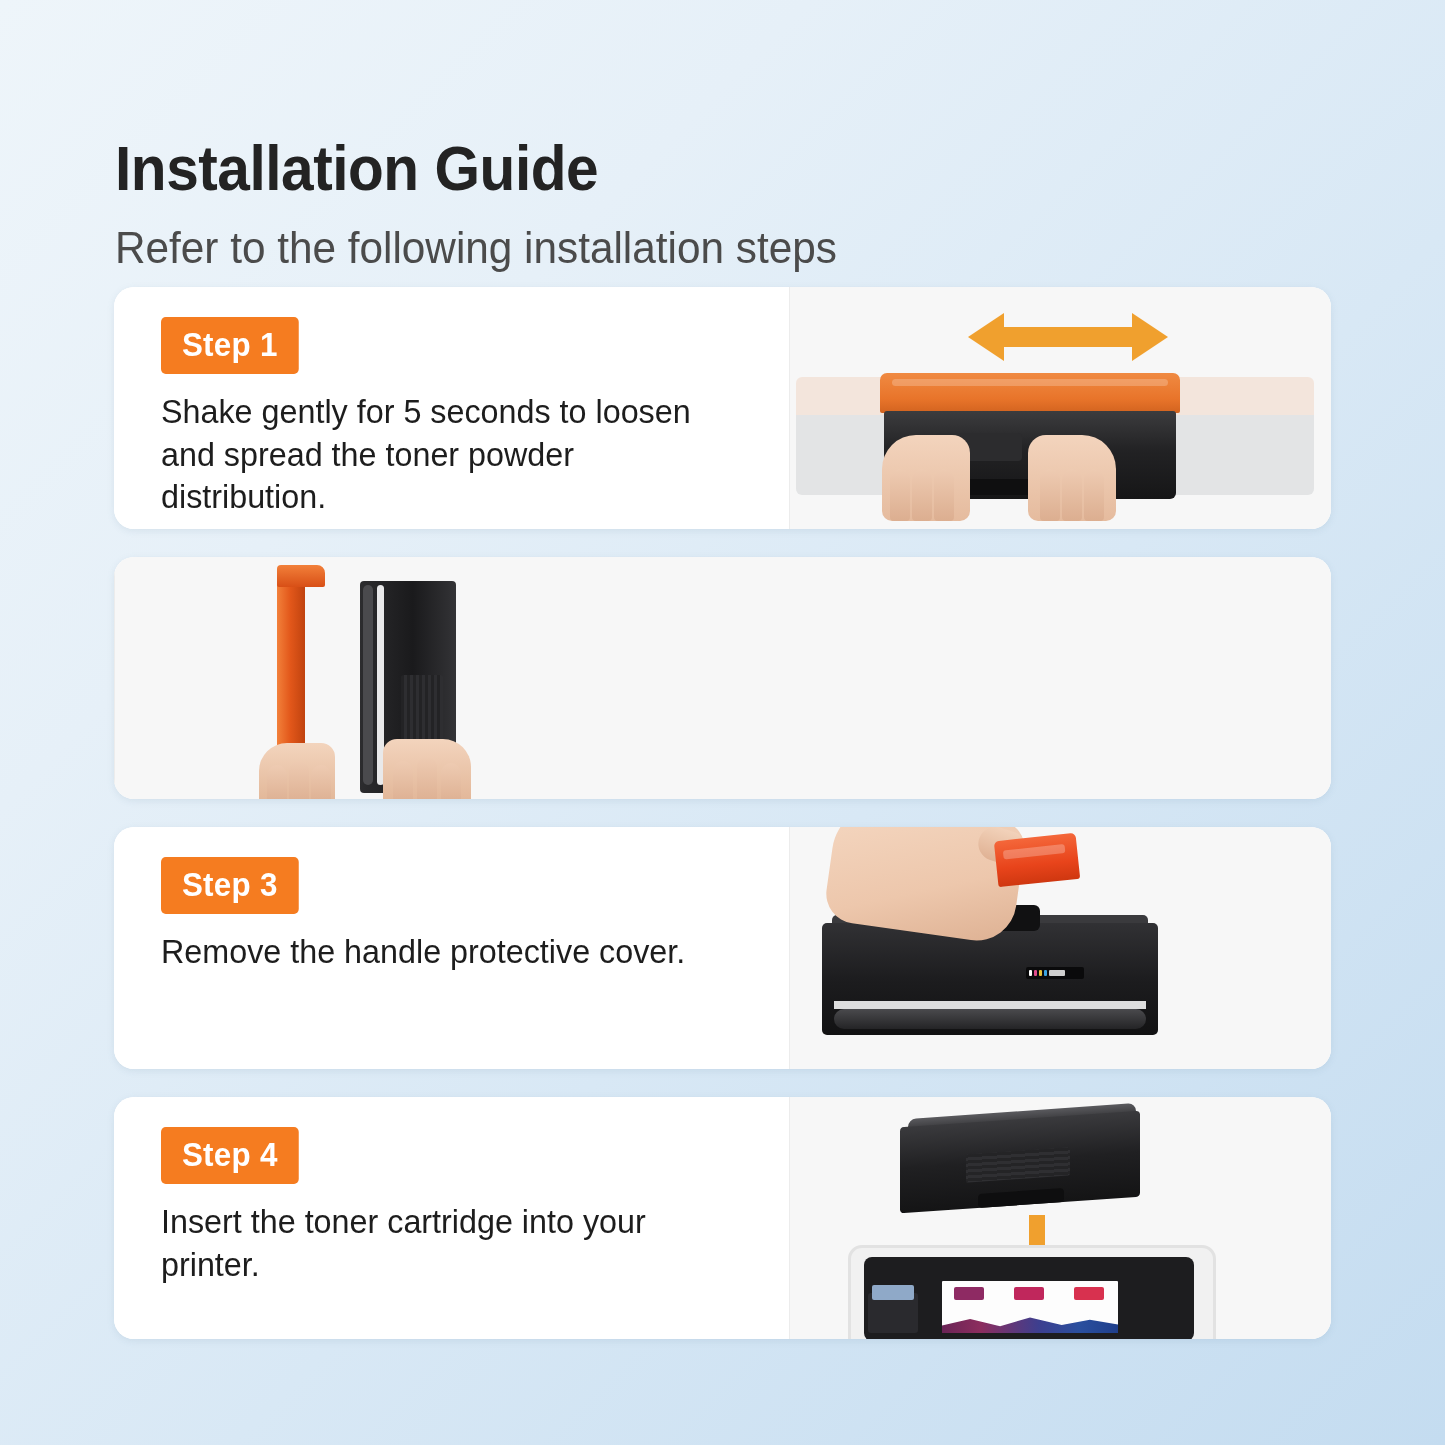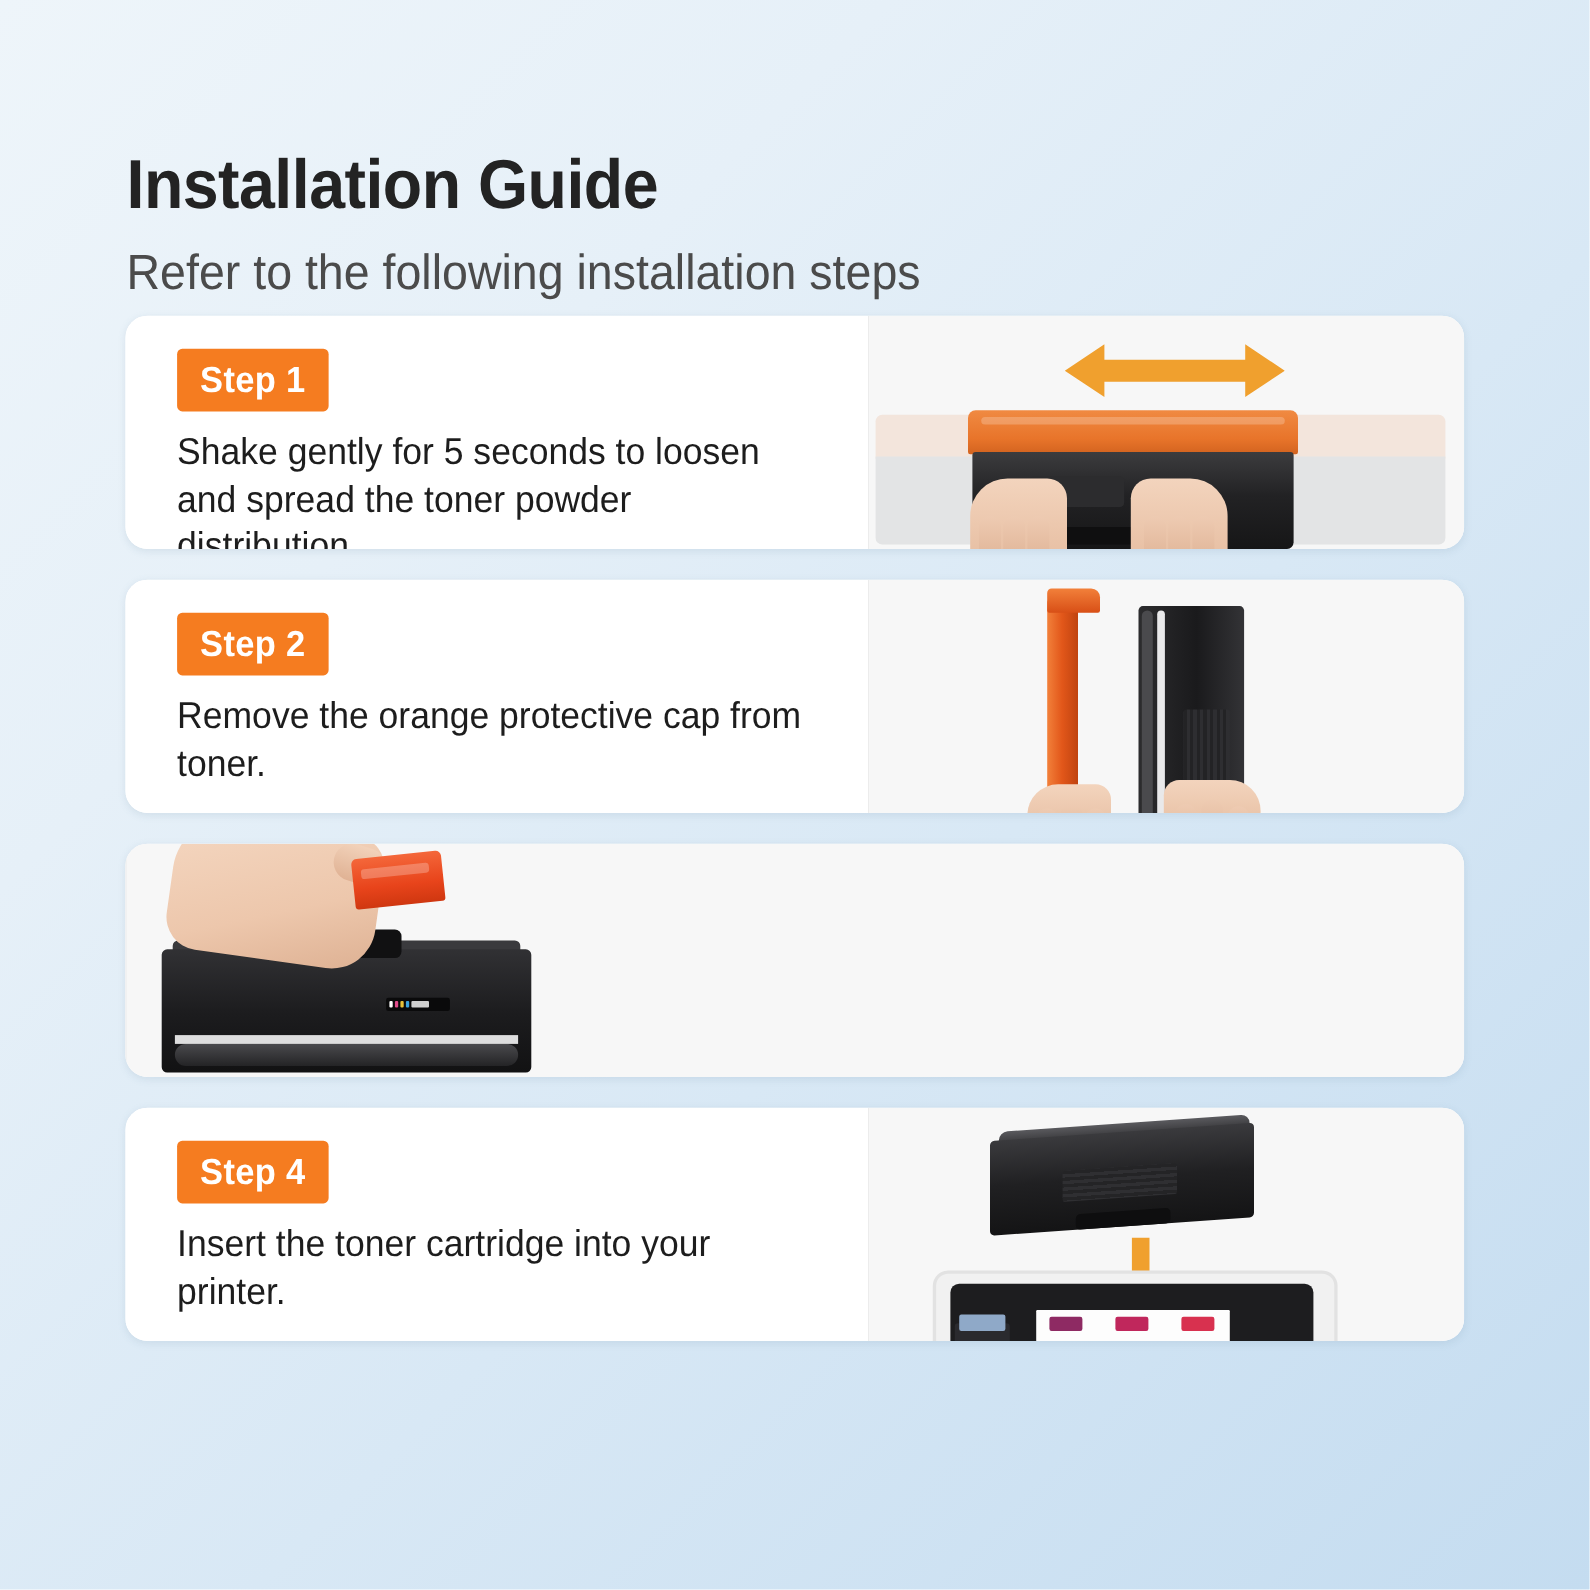--- a/index.html
+++ b/index.html
@@ -48,21 +48,21 @@
   .steps {
     position: absolute;
     left: 114px;
     top: 287px;
     width: 1217px;
   }
   .step-card {
     position: relative;
     display: flex;
     width: 100%;
-    height: 212px;
+    height: 242px;
     margin-bottom: 28px;
     background: #ffffff;
     border-radius: 20px;
     overflow: hidden;
     box-shadow: 0 2px 7px rgba(120,150,175,0.16);
   }
   .step-text-pane {
     width: 675px;
     flex: 0 0 675px;
     padding: 30px 0 0 47px;
@@ -237,24 +237,20 @@
       </div>
       <div class="ill s1-hand-r">
         <span class="finger" style="left:12px"></span>
         <span class="finger" style="left:34px"></span>
         <span class="finger" style="left:56px"></span>
       </div>
     </div>
   </div>
 
   <div class="step-card">
-    <div class="step-text-pane">
-      <div class="step-badge">Step 2</div>
-      <div class="step-desc">Remove the orange protective cap from toner.</div>
-    </div>
     <div class="step-image-pane">
       <div class="ill s2-cart"></div>
       <div class="ill s2-drum"></div>
       <div class="ill s2-strip"></div>
       <div class="ill s2-vent"></div>
       <div class="ill s2-cap"></div>
       <div class="ill s2-cap-hook"></div>
       <div class="ill s2-hand-l">
         <span class="finger" style="left:8px;height:40px"></span>
         <span class="finger" style="left:30px;height:44px"></span>
@@ -262,20 +258,24 @@
       </div>
       <div class="ill s2-hand-r">
         <span class="finger" style="left:10px;height:44px"></span>
         <span class="finger" style="left:34px;height:48px"></span>
         <span class="finger" style="left:58px;height:42px"></span>
       </div>
     </div>
   </div>
 
   <div class="step-card">
+    <div class="step-text-pane">
+      <div class="step-badge">Step 3</div>
+      <div class="step-desc">Remove the handle protective cover.</div>
+    </div>
     <div class="step-image-pane">
       <div class="ill s3-cart-top"></div>
       <div class="ill s3-cart"></div>
       <div class="ill s3-white-strip"></div>
       <div class="ill s3-roller"></div>
       <div class="ill s3-handle-slot"></div>
       <div class="ill s3-label">
         <i style="background:#ffffff"></i>
         <i style="background:#e04b8a"></i>
         <i style="background:#e8c23a"></i>

